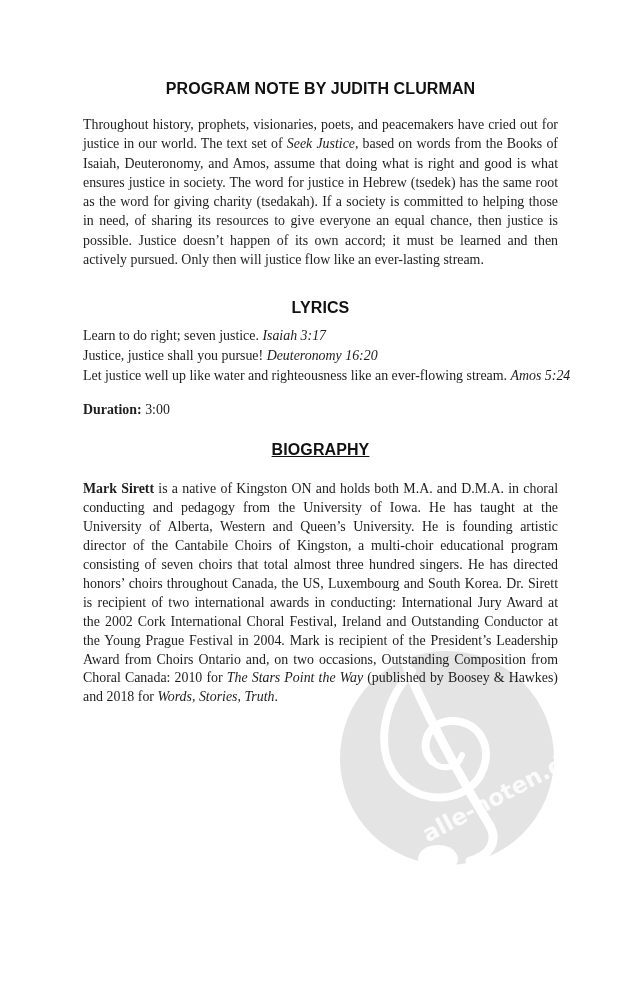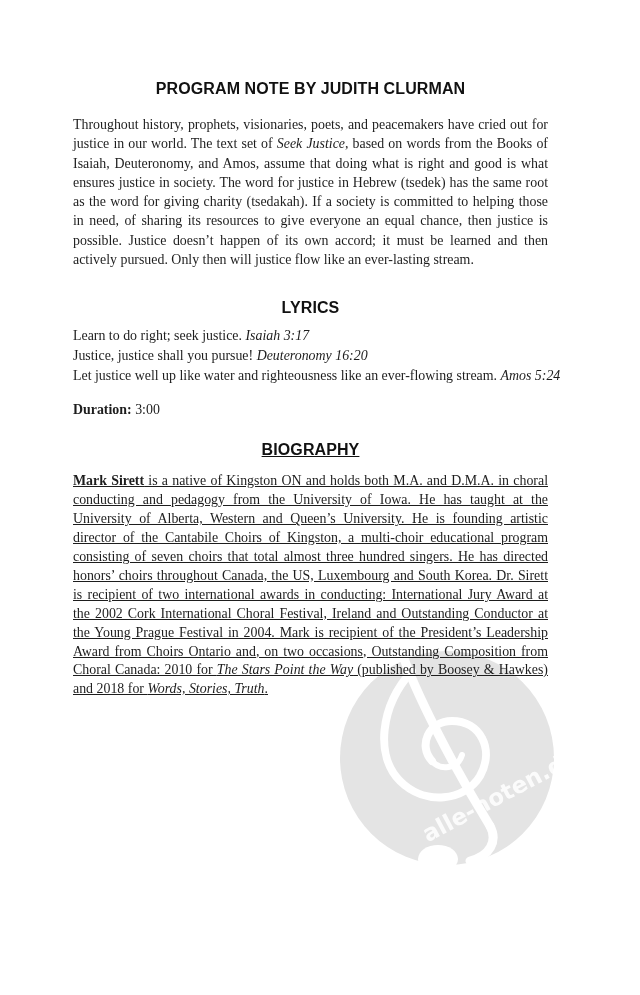--- a/index.html
+++ b/index.html
@@ -1,39 +1,39 @@
 <!DOCTYPE html>
 <html><head>
 <meta charset="utf-8">
 <style>
   html, body { margin: 0; padding: 0; background: #ffffff; }
   body { width: 640px; height: 995px; position: relative; overflow: hidden; }
   .page { position: absolute; left: 0; top: 0; width: 640px; height: 995px; background: #ffffff; }
 
   .watermark { position: absolute; left: 340px; top: 651px; width: 214px; height: 214px; z-index: 0; }
 
-  .content { position: absolute; left: 73px; top: 79px; width: 475px; z-index: 1;
+  .content { position: absolute; left: 83px; top: 79px; width: 475px; z-index: 1;
     font-family: "Liberation Serif", "DejaVu Serif", serif; color: #1d1d1d; font-size: 13.9px; }
 
   h2 { font-family: "Liberation Sans", "DejaVu Sans", sans-serif; font-weight: bold;
     font-size: 16px; text-align: center; margin: 0; color: #111; letter-spacing: 0.1px; line-height: 20px; }
 
   .para { text-align: justify; line-height: 19.3px; margin: 0; }
   .para .i, .i { font-style: italic; }
   .para b, b { font-weight: bold; }
 
   #h-program { margin-top: 0; }
   #program-body { margin-top: 16px; }
   #h-lyrics { margin-top: 29px; }
   .lyrics { margin-top: 8px; }
   .lyric-line { line-height: 20px; white-space: nowrap; }
   .duration { margin-top: 14px; line-height: 19px; }
   .avail { margin-top: 13px; display: grid; grid-template-columns: 82px 50px auto; line-height: 16.6px; }
   #h-bio { margin-top: 21px; text-decoration: underline; }
-  #bio-body { margin-top: 12px; line-height: 18.9px; text-decoration: underline; }
+  #bio-body { margin-top: 20px; line-height: 18.9px; }
 </style>
 </head>
 <body>
 
 <div class="page">
 
   <svg class="watermark" viewBox="0 0 214 214">
     <circle cx="107" cy="107" r="107" fill="#e4e4e4"></circle>
     <g fill="none" stroke="#ffffff" stroke-linecap="round">
 
@@ -50,21 +50,21 @@
     <text x="78" y="178" transform="rotate(-28 110 165)" font-family="DejaVu Sans, sans-serif" font-weight="bold" font-size="23" fill="#ffffff" fill-opacity="0.85">alle-noten.de</text>
   </svg>
 
   <div class="content">
 
     <h2 id="h-program">PROGRAM NOTE BY JUDITH CLURMAN</h2>
     <p id="program-body" class="para"><span>Throughout history, prophets, visionaries, poets, and peacemakers have cried out for justice in our world. The text set of </span><span class="i">Seek Justice</span><span>, based on words from the Books of Isaiah, Deuteronomy, and Amos, assume that doing what is right and good is what ensures justice in society. The word for justice in Hebrew (tsedek) has the same root as the word for giving charity (tsedakah).  If a society is committed to helping those in need, of sharing its resources to give everyone an equal chance, then justice is possible. Justice doesn’t happen of its own accord; it must be learned and then actively pursued. Only then will justice flow like an ever-lasting stream.</span></p>
 
     <h2 id="h-lyrics">LYRICS</h2>
     <div class="lyrics">
-      <div class="lyric-line"><span>Learn to do right; seek justice. </span><span class="i">Isaiah 3:17</span></div>
+      <div class="lyric-line"><span>Learn to do right; seven justice. </span><span class="i">Isaiah 3:17</span></div>
       <div class="lyric-line"><span>Justice, justice shall you pursue! </span><span class="i">Deuteronomy 16:20</span></div>
       <div class="lyric-line"><span>Let justice well up like water and righteousness like an ever-flowing stream. </span><span class="i">Amos 5:24</span></div>
     </div>
 
     <div class="duration"><b>Duration:</b> <span>3:00</span></div>
 
 
     <h2 id="h-bio">BIOGRAPHY</h2>
     <p id="bio-body" class="para"><b>Mark Sirett</b><span> is a native of Kingston ON and holds both M.A. and D.M.A. in choral conducting and pedagogy from the University of Iowa. He has taught at the University of Alberta, Western and Queen’s University.  He is founding artistic director of the Cantabile Choirs of Kingston, a multi-choir educational program consisting of seven choirs that total almost three hundred singers. He has directed honors’ choirs throughout Canada, the US, Luxembourg and South Korea. Dr. Sirett is recipient of two international awards in conducting: International Jury Award at the 2002 Cork International Choral Festival, Ireland and Outstanding Conductor at the Young Prague Festival in 2004. Mark is recipient of the President’s Leadership Award from Choirs Ontario and, on two occasions, Outstanding Composition from Choral Canada: 2010 for </span><span class="i">The Stars Point the Way</span><span> (published by Boosey &amp; Hawkes) and 2018 for </span><span class="i">Words, Stories, Truth</span><span>.</span></p>
 

